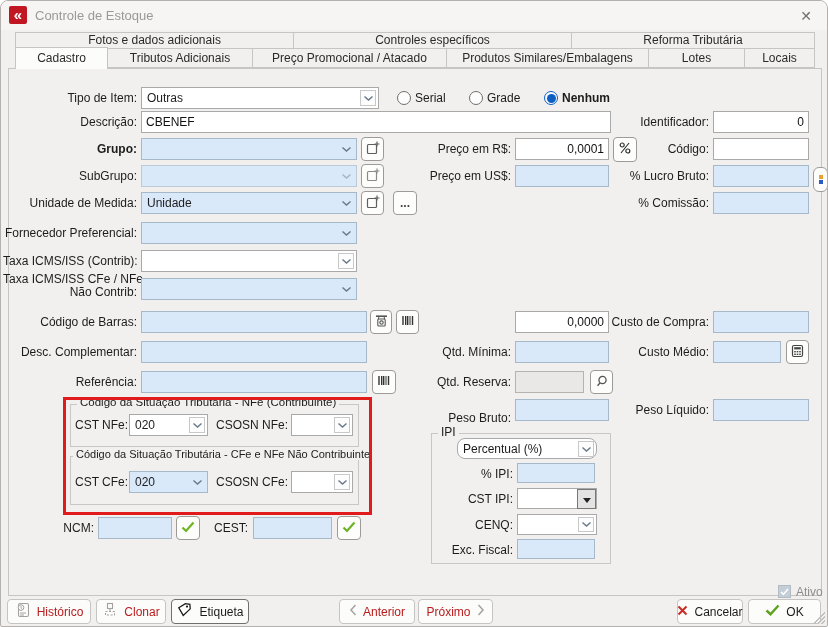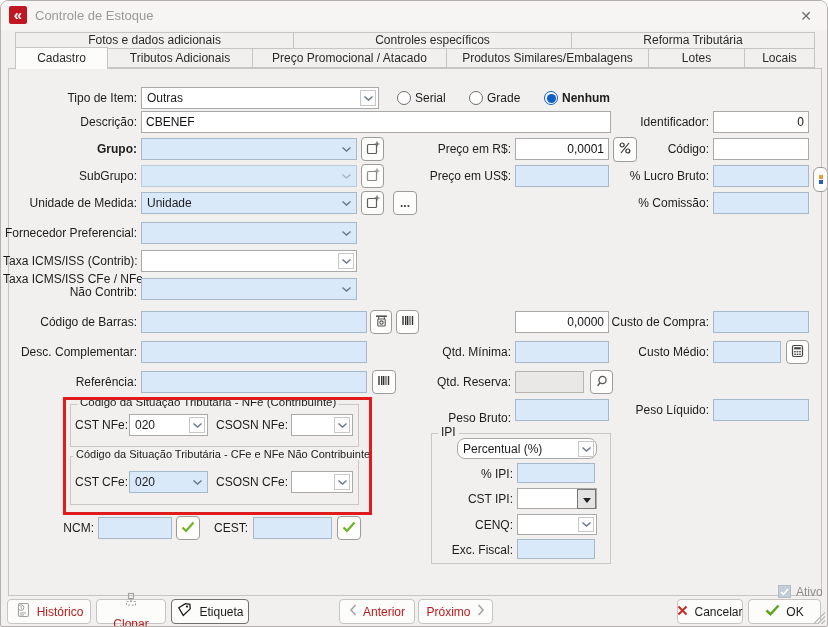--- a/index.html
+++ b/index.html
@@ -392,21 +392,21 @@
 
   <div class="btn dis" style="left:6px;top:598px;width:84px;">
     <span><svg width="16" height="16">
           <rect x="3.5" y="1.5" width="10" height="13" rx="1.5" fill="none" stroke="#a3a19f" stroke-width="1.1"></rect>
           <circle cx="6" cy="5.6" r="2.8" fill="#fcfcfb" stroke="#a3a19f" stroke-width="1"></circle>
           <path d="M6 4.2 V5.8 L7 6.6" stroke="#a3a19f" fill="none" stroke-width="1"></path>
           <path d="M5 11 h6 M5 13 h4" stroke="#a3a19f" stroke-width="1"></path>
         </svg></span>
     <span>Histórico</span>
   </div>
-  <div class="btn dis" style="left:95px;top:598px;width:70px;flex-direction:column;">
+  <div class="btn dis" style="left:95px;top:598px;width:70px;">
     <span><svg width="16" height="16">
           <rect x="5.5" y="1.5" width="5" height="5" fill="none" stroke="#a3a19f" stroke-width="1.1"></rect>
           <path d="M8 6.5 v3" stroke="#a3a19f" stroke-width="1.1"></path>
           <path d="M3.5 9.5 h9 v3.5 h-9 z" fill="none" stroke="#a3a19f" stroke-width="1.1" stroke-dasharray="2 1.6"></path>
         </svg></span>
     <span>Clonar</span>
   </div>
   <div class="btn strong" style="left:170px;top:598px;width:78px;">
     <span><svg width="17" height="16">
           <path d="M2.5 6.5 L8.5 1.5 H13 l1 4.5 L8 13.5 z" fill="#fff" stroke="#1a1a1a" stroke-width="1.3" transform="rotate(8 8 8)"></path>

